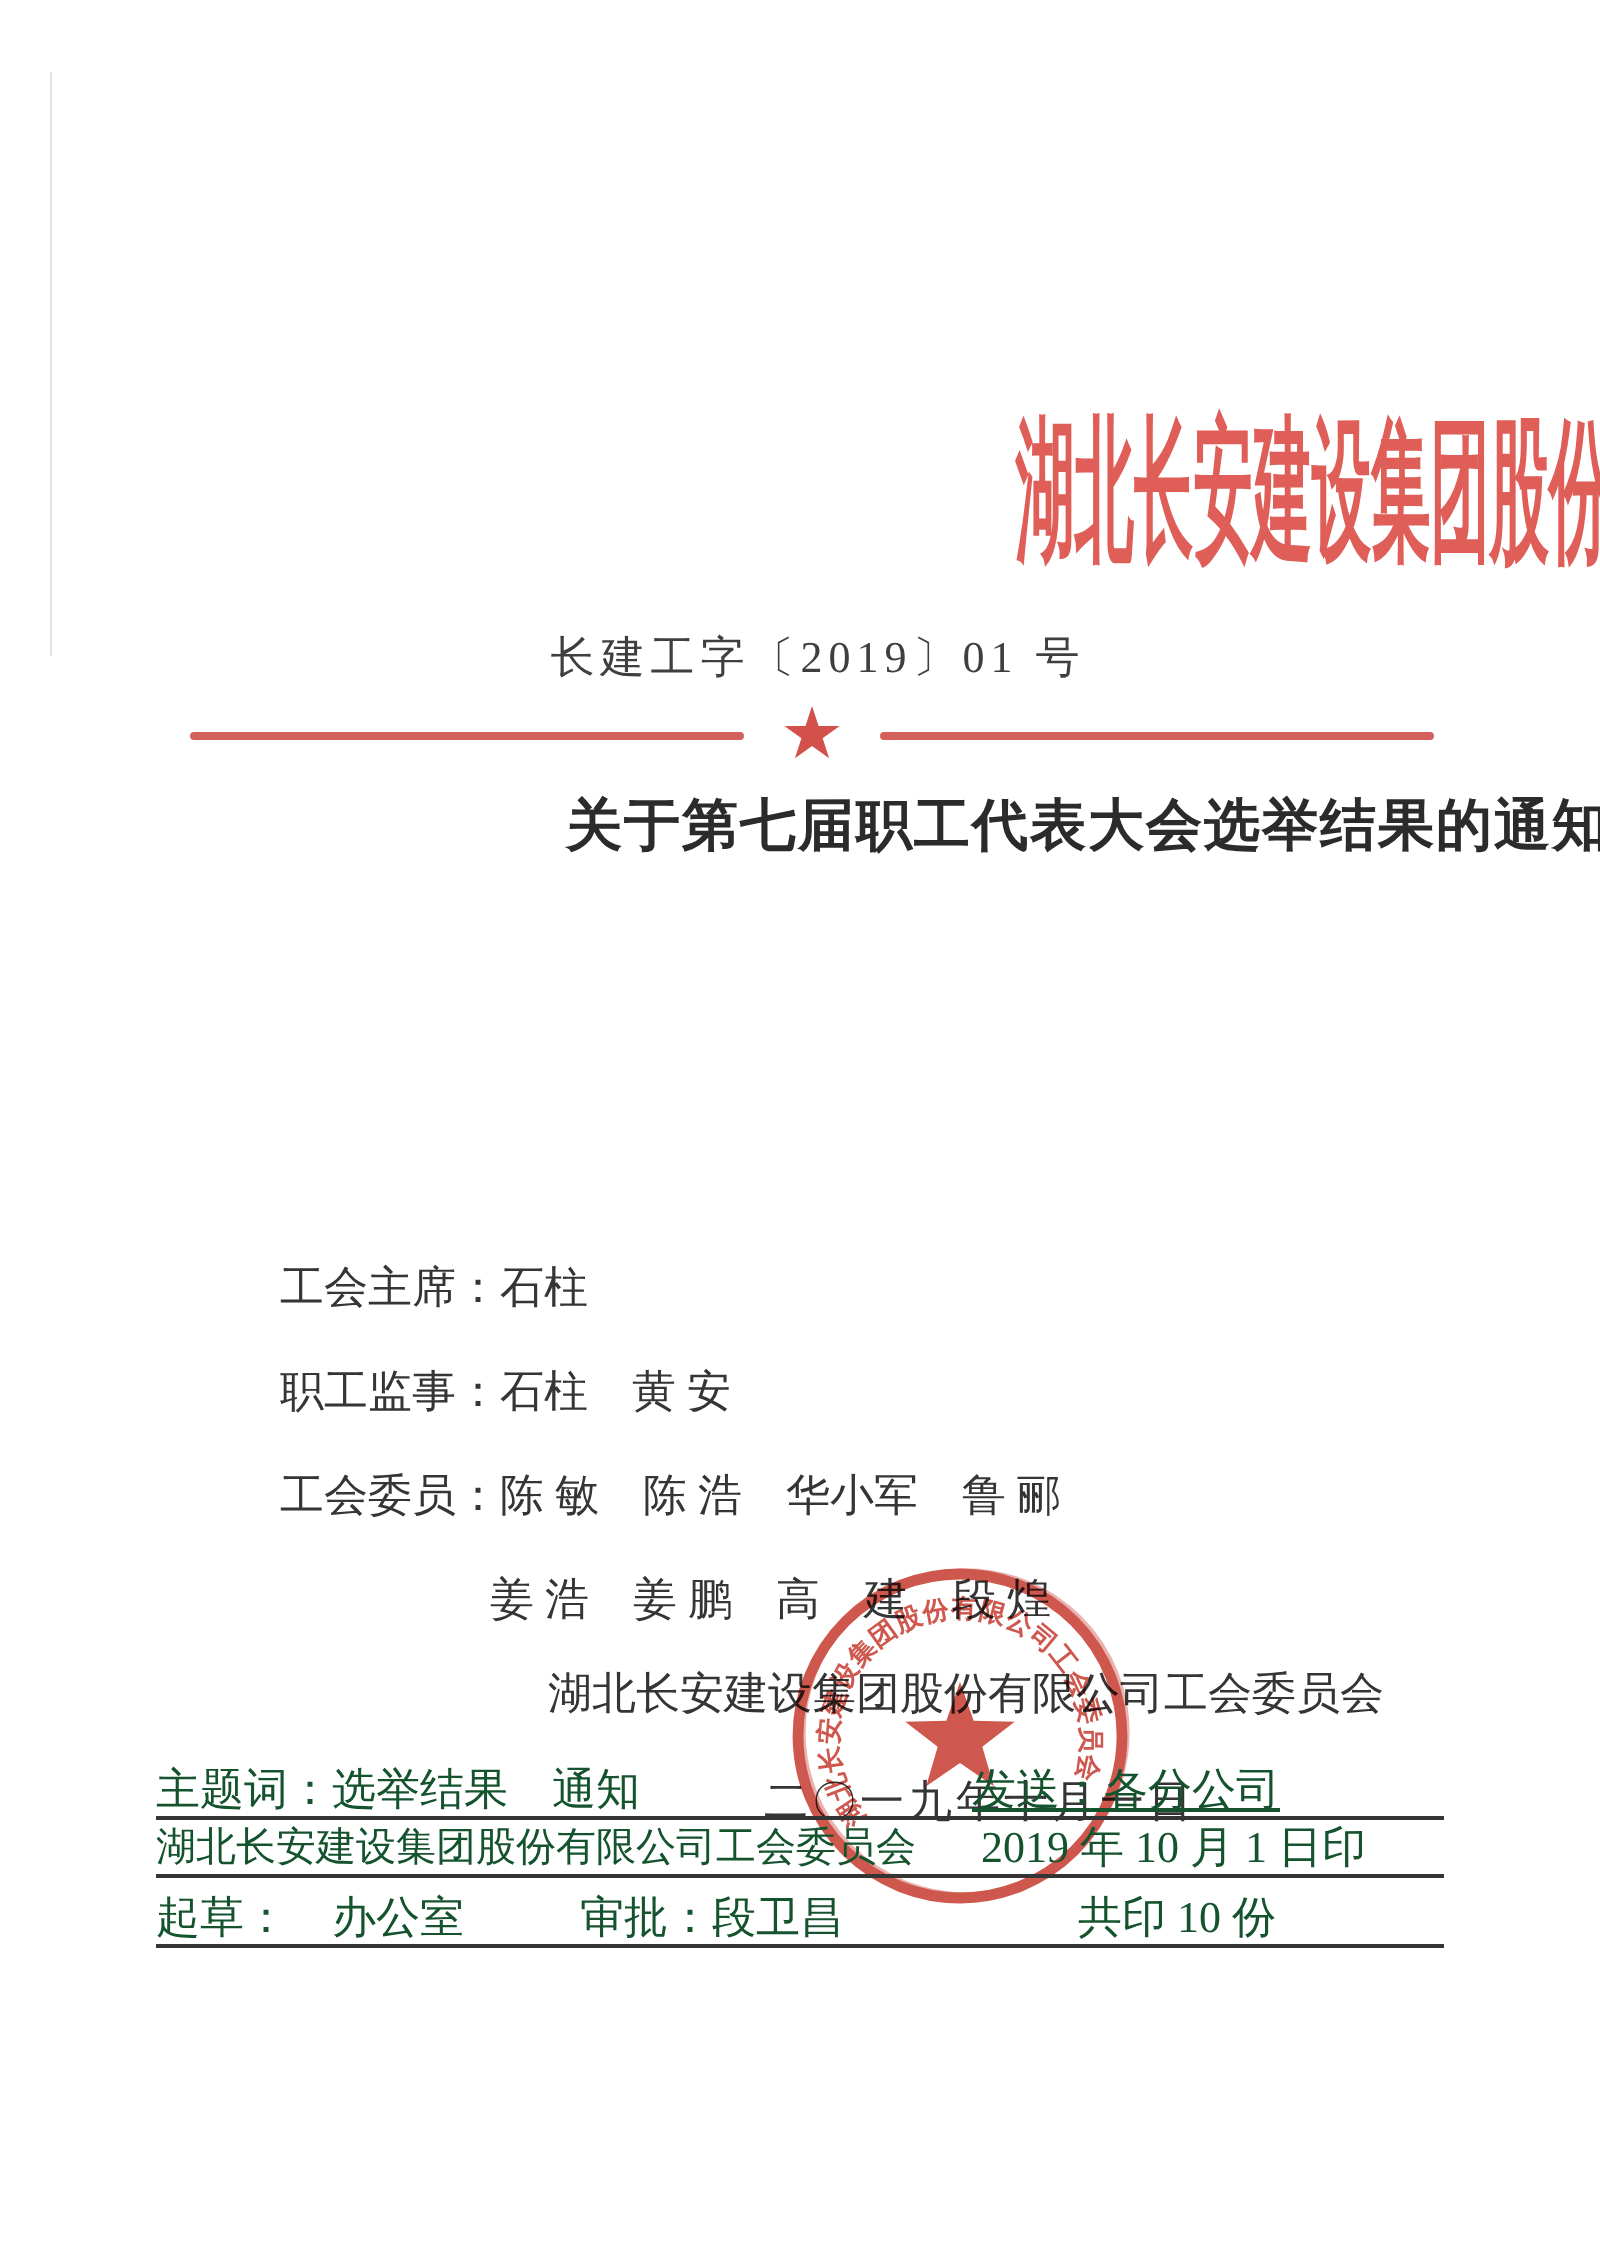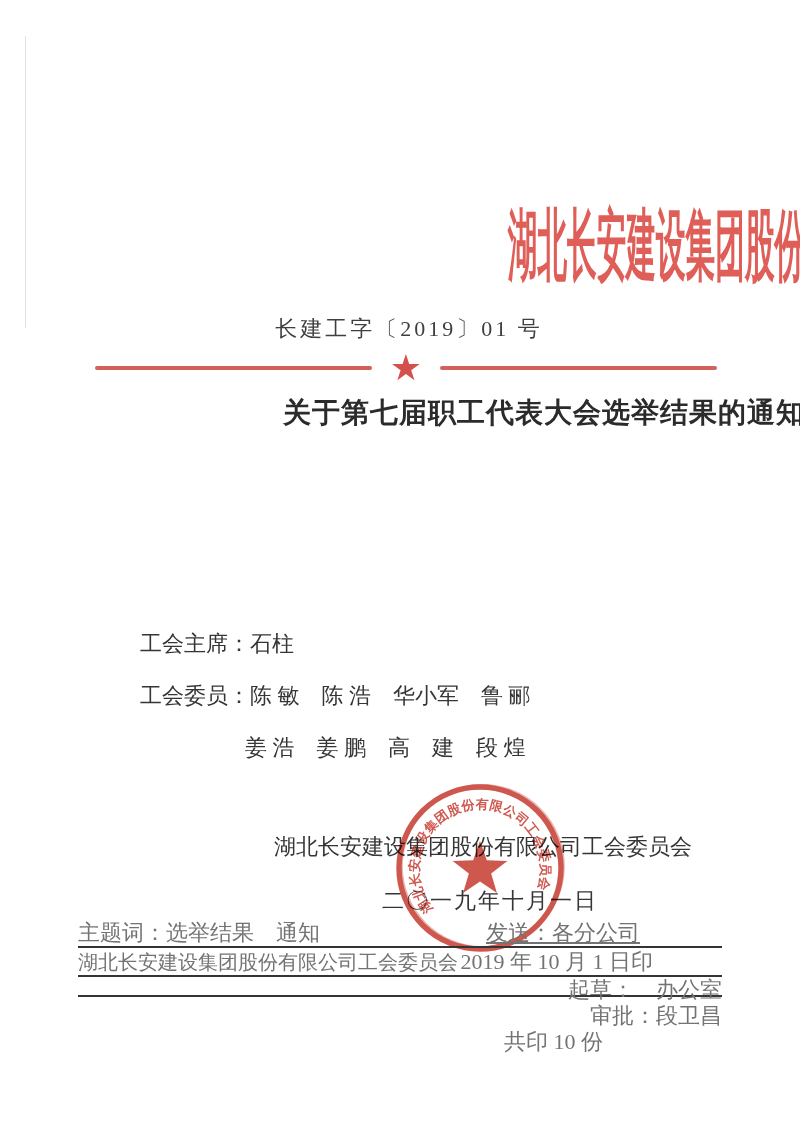--- a/index.html
+++ b/index.html
@@ -43,31 +43,31 @@
 
   .sig  { position:absolute; top:832px; right:108px; font-size:22px; color:#353535; white-space:nowrap; }
   .date { position:absolute; top:886px; left:490px; transform:translateX(-50%);
           font-size:22px; letter-spacing:2px; color:#353535; white-space:nowrap; }
 
   .seal { position:absolute; left:390px; top:778px; width:180px; height:180px;
           opacity:.85; mix-blend-mode:multiply; }
   .seal text { font-family:"Liberation Serif","DejaVu Serif",serif; font-size:14.5px;
                font-weight:bold; letter-spacing:.4px; }
 
-  .footer { position:absolute; left:78px; top:918px; width:644px;
-            font-size:22px; color:#737373; }
+  .footer { position:absolute; left:78px; top:880px; width:644px;
+            font-size:22px; color:#14532d; }
   .f-row { display:flex; align-items:flex-end; border-bottom:2px solid #343434; }
   .f-row1 { height:30px; justify-content:space-between; }
   .f-row1 .r { margin-right:82px;text-decoration:underline; }
   .f-row2 { height:29px; justify-content:space-between; }
   .f-row2 .l { font-size:20px; }
-  .f-row2 .r { margin-right:69px; }
-  .f-row3 { height:20px;flex-direction:column; }
+  .f-row2 .r { margin-right:39px; }
+  .f-row3 { height:35px; }
   .f-row3 .m { margin-left:58px; }
-  .f-row3 .r { margin-left:auto; margin-right:119px; }
+  .f-row3 .r { margin-left:auto; margin-right:84px; }
   .f-row span { white-space:nowrap; line-height:26px; }
 </style>
 </head>
 <body>
 
 <div class="page">
 
   <div class="scan-edge"></div>
 
   <div class="org-title">
@@ -80,20 +80,21 @@
     <div class="rule-line"></div>
     <span class="rule-star">★</span>
     <div class="rule-line"></div>
   </div>
 
   <div class="doc-title">关于第七届职工代表大会选举结果的通知</div>
 
 
   <div class="roster">
     <div>工会主席：石柱</div>
+    <div>职工监事：石柱　黄 安</div>
     <div>工会委员：陈 敏　陈 浩　华小军　鲁 郦</div>
     <div class="cont">姜 浩　姜 鹏　高　建　段 煌</div>
   </div>
 
   <div class="sig">湖北长安建设集团股份有限公司工会委员会</div>
   <div class="date">二〇一九年十月一日</div>
 
   <svg class="seal" viewBox="0 0 200 200">
     <circle cx="100" cy="100" r="90" fill="none" stroke-width="6" stroke="#c63a2f"></circle>
     <circle cx="103" cy="98" r="90" fill="none" stroke-width="2.5" opacity="0.45" stroke="#c63a2f"></circle>

